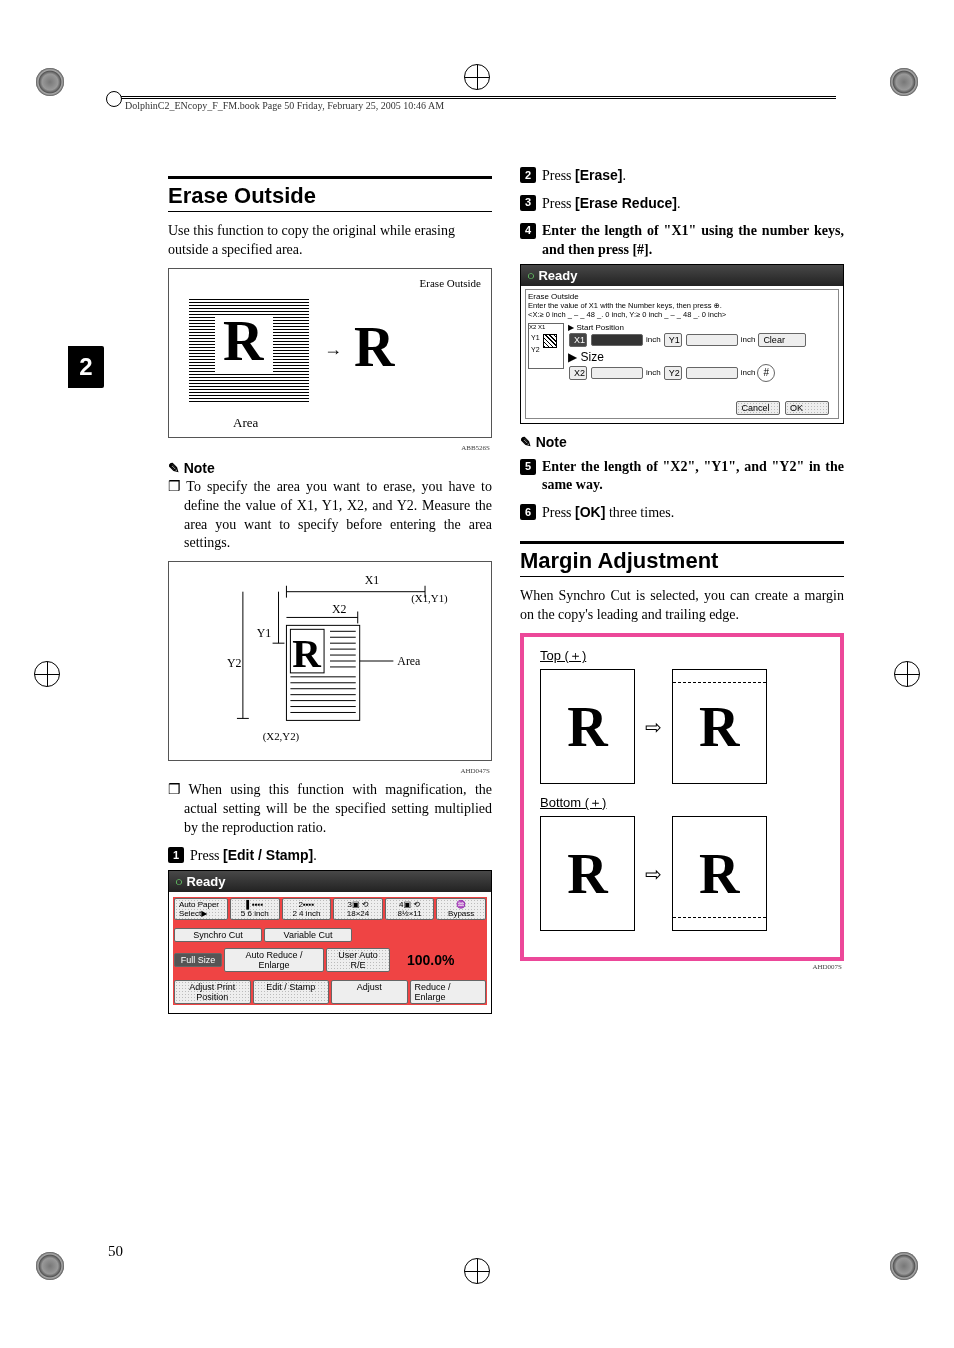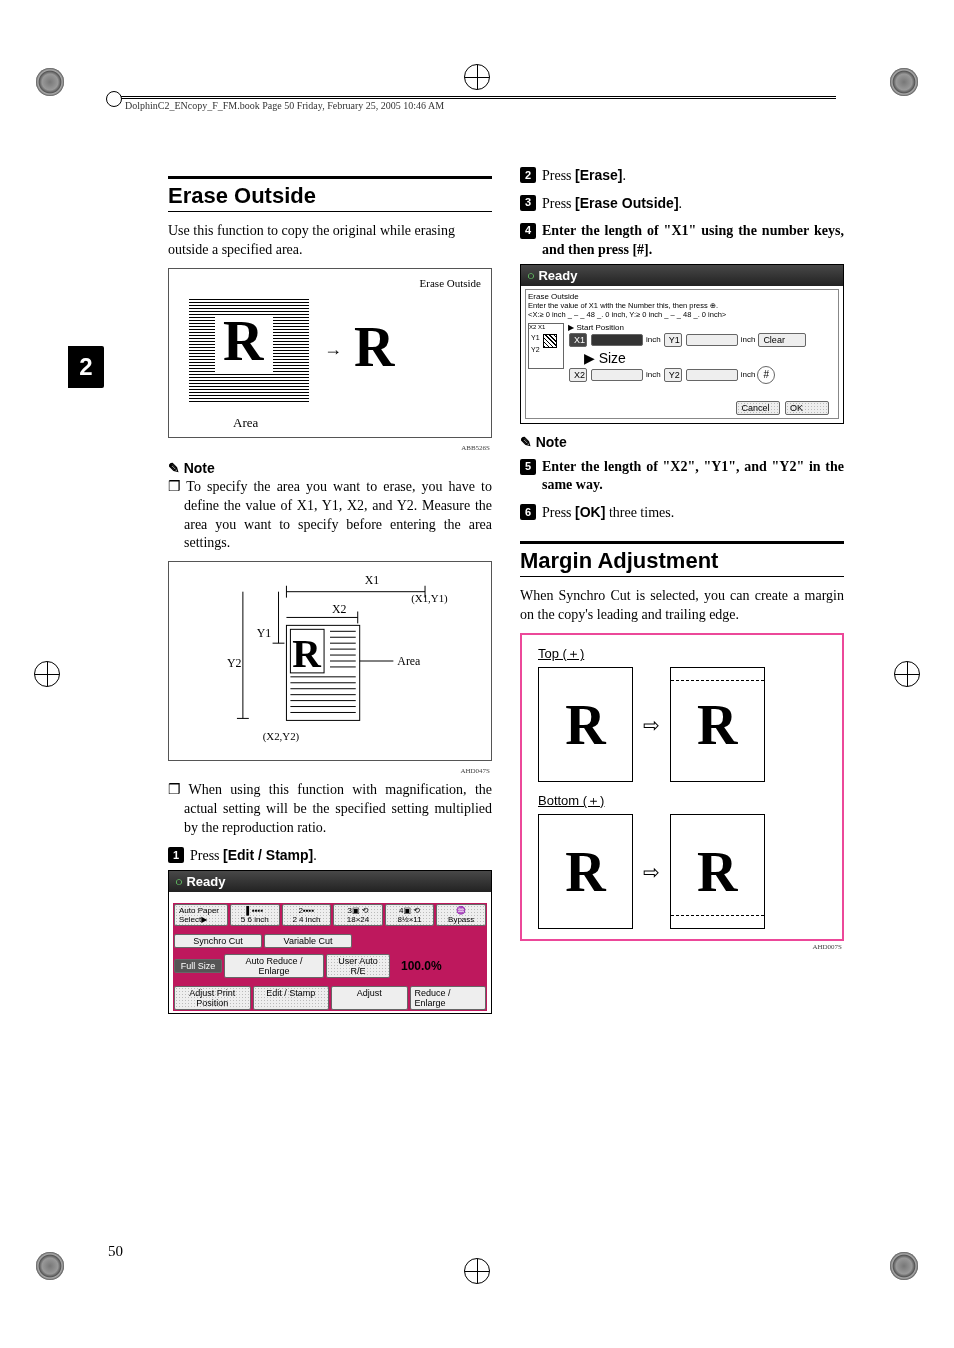--- a/index.html
+++ b/index.html
@@ -172,22 +172,22 @@
     position:absolute; left:0; top:1px;
     width:16px; height:16px; background:#000; color:#fff;
     font-family: Arial, sans-serif; font-size:11px; font-weight:bold;
     display:flex; align-items:center; justify-content:center;
     border-radius:2px;
   }
   .step .label { font-family: Arial, sans-serif; }
   .step .plain { font-weight: normal; font-family: Georgia, serif; }
 
   .margin-fig {
-    border:2px solid #ec4899;
-    padding: 10px 16px 0;
+    border:4px solid #ec4899;
+    padding: 10px 16px 16px;
     font-family: Arial, sans-serif;
   }
   .margin-fig .row { display:flex; align-items:center; gap:10px; margin-bottom:10px; }
   .margin-fig .lbl { font-size:13px; text-decoration: underline; margin-bottom:4px; }
   .margin-fig .box {
     width:95px; height:115px; border:1px solid #000;
     display:flex; align-items:center; justify-content:center;
     font-size:56px; font-weight:bold; font-family: Georgia, serif;
     position:relative;
   }
@@ -296,88 +296,88 @@
         <li>When using this function with magnification, the actual setting will be the specified setting multiplied by the reproduction ratio.</li>
       </ul>
 
       <div class="step">
         <span class="step-num">1</span>
         <span class="plain">Press </span><span class="label">[Edit / Stamp]</span><span class="plain">.</span>
       </div>
 
       <div class="screenshot">
         <div class="title-bar">Ready</div>
-        <div style="position:absolute;top:32px;left:4px;right:4px;background:#be185d;">
+        <div style="position:absolute;top:26px;left:4px;right:4px;background:#ef4444;">
           <div style="display:flex;">
             <div class="btn dotbox" style="flex:0 0 54px;font-size:8px;">Auto Paper Select▶</div>
             <div class="btn dotbox" style="flex:1;text-align:center;font-size:8px;">▌▪▪▪▪<br><span>5 6 inch</span></div>
             <div class="btn dotbox" style="flex:1;text-align:center;font-size:8px;">2▪▪▪▪<br><span>2 4 inch</span></div>
             <div class="btn dotbox" style="flex:1;text-align:center;font-size:8px;">3▣ ⟲<br><span>18×24</span></div>
             <div class="btn dotbox" style="flex:1;text-align:center;font-size:8px;">4▣ ⟲<br><span>8½×11</span></div>
             <div class="btn dotbox" style="flex:1;text-align:center;font-size:8px;">♒<br><span>Bypass</span></div>
           </div>
           <div style="display:flex;margin-top:6px;">
             <div class="btn" style="flex:0 0 88px;text-align:center;">Synchro Cut</div>
             <div class="btn" style="flex:0 0 88px;text-align:center;">Variable Cut</div>
           </div>
           <div style="display:flex;margin-top:4px;align-items:center;">
             <div class="btn dotbox" style="flex:0 0 48px;background:#555;color:#fff;text-align:center;">Full Size</div>
             <div class="btn" style="flex:0 0 100px;text-align:center;">Auto Reduce / Enlarge</div>
             <div class="btn dotbox" style="flex:0 0 64px;text-align:center;">User Auto R/E</div>
-            <span style="font-size:12px;margin-left:10px;font-weight:bold;text-align:right;">100.0%</span>
+            <span style="font-size:14px;margin-left:16px;font-weight:bold;text-align:right;">100.0%</span>
           </div>
           <div style="display:flex;margin-top:6px;">
             <div class="btn dotbox" style="flex:1;text-align:center;">Adjust Print Position</div>
             <div class="btn dotbox" style="flex:1;text-align:center;">Edit / Stamp</div>
             <div class="btn" style="flex:1;text-align:center;">Adjust</div>
             <div class="btn" style="flex:1;text-align:left;">Reduce / Enlarge</div>
           </div>
         </div>
       </div>
     </div>
 
     <div class="col">
       <div class="step">
         <span class="step-num">2</span>
         <span class="plain">Press </span><span class="label">[Erase]</span><span class="plain">.</span>
       </div>
       <div class="step">
         <span class="step-num">3</span>
-        <span class="plain">Press </span><span class="label">[Erase Outside]</span><span class="plain">.</span>
+        <span class="plain">Press </span><span class="label">[Erase Reduce]</span><span class="plain">.</span>
       </div>
       <div class="step">
         <span class="step-num">4</span>
         <span>Enter the length of "X1" using the number keys, and then press [#].</span>
       </div>
 
       <div class="screenshot" style="height:160px;">
         <div class="title-bar">Ready</div>
         <div style="position:absolute;top:24px;left:4px;right:4px;bottom:4px;border:1px solid #888;padding:2px;">
           <div style="font-size:8px;">Erase Outside</div>
-          <div style="font-size:7.5px;">Enter the value of X1 with the Number this, then press ⊕.</div>
+          <div style="font-size:7.5px;">Enter the value of X1 with the Number keys, then press ⊕.</div>
           <div style="font-size:7.5px;">&lt;X:≥ 0  inch _ – _ 48 _. 0  inch, Y:≥ 0  inch _ – _ 48 _. 0  inch&gt;</div>
           <div style="display:flex;margin-top:4px;">
             <div style="width:36px;height:46px;border:1px solid #666;font-size:6px;position:relative;">
               X2 X1
               <div style="position:absolute;left:2px;top:10px;font-size:7px;">Y1</div>
               <div style="position:absolute;left:2px;top:22px;font-size:7px;">Y2</div>
               <div style="position:absolute;left:14px;top:10px;width:14px;height:14px;border:1px solid #000;background:repeating-linear-gradient(45deg,#000 0 1px,transparent 1px 3px);"></div>
             </div>
             <div style="flex:1;margin-left:4px;">
               <div style="font-size:8px;">▶ Start Position</div>
               <div style="display:flex;gap:2px;align-items:center;">
                 <span class="btn dotbox" style="width:18px;background:#444;color:#fff;">X1</span>
                 <span class="btn dotbox" style="width:52px;height:12px;background:#333;"></span>
                 <span style="font-size:8px;">inch</span>
                 <span class="btn" style="width:18px;">Y1</span>
                 <span class="btn" style="width:52px;height:12px;"></span>
                 <span style="font-size:8px;">inch</span>
                 <span class="btn" style="width:48px;">Clear</span>
               </div>
-              <div style="font-size:14px;margin-top:2px;margin-left:16px;">▶ Size</div>
+              <div style="font-size:12px;margin-top:2px;">▶ Size</div>
               <div style="display:flex;gap:2px;align-items:center;">
                 <span class="btn" style="width:18px;">X2</span>
                 <span class="btn" style="width:52px;height:12px;"></span>
                 <span style="font-size:8px;">inch</span>
                 <span class="btn" style="width:18px;">Y2</span>
                 <span class="btn" style="width:52px;height:12px;"></span>
                 <span style="font-size:8px;">inch</span>
                 <span style="width:18px;height:18px;border:1px solid #666;border-radius:50%;display:inline-flex;align-items:center;justify-content:center;font-size:10px;">#</span>
               </div>
             </div>

